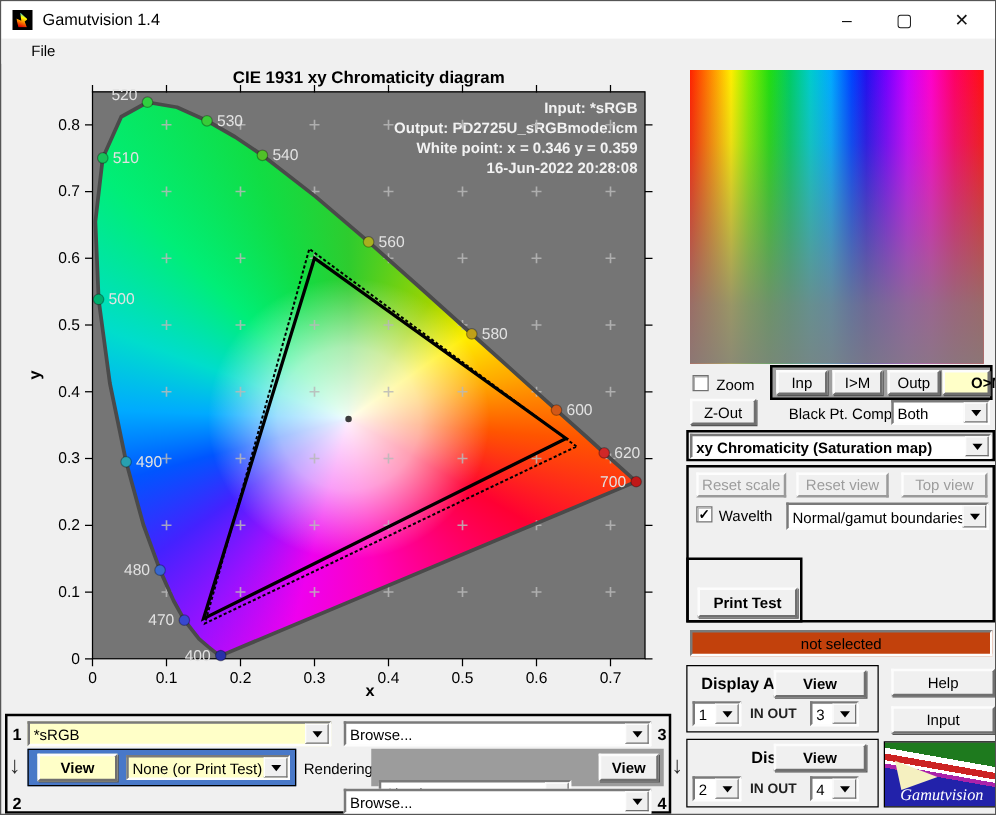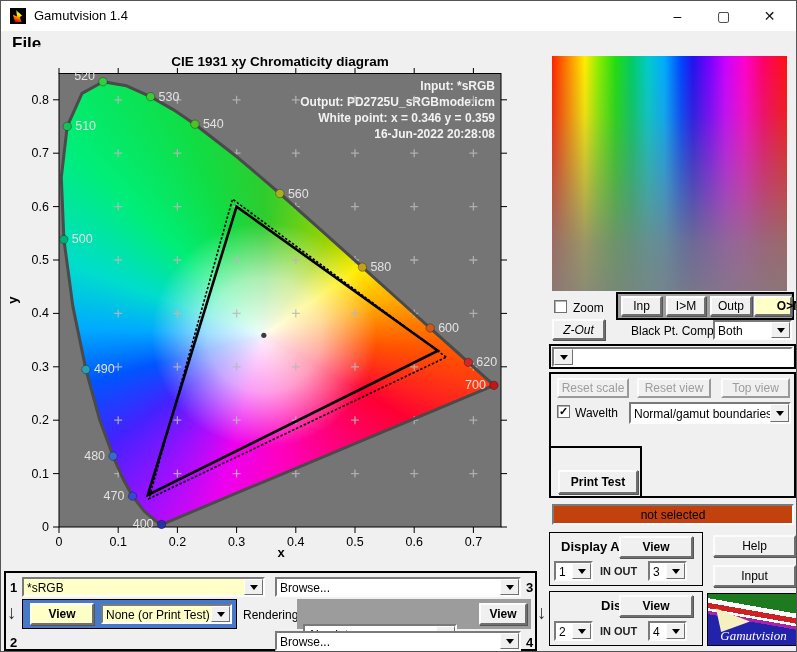--- a/index.html
+++ b/index.html
@@ -10,23 +10,23 @@
   
   #titlebar{left:0;top:0;width:100%;height:30px;background:#fff;}
   #appicon{left:9px;top:7px;width:16px;height:16px;background:#000;}
   #appicon:before{content:"";position:absolute;left:3px;top:2px;width:9px;height:12px;
      background:linear-gradient(20deg,#d00 10%,#f80 40%,#ff0 65%,#0af 90%);
      clip-path:polygon(20% 100%,0 40%,45% 55%,35% 0,100% 45%,75% 60%,95% 100%);}
   #apptitle{left:33px;top:7px;font-size:13px;color:#000;}
   .winbtn{top:0;width:45px;height:30px;display:flex;align-items:center;justify-content:center;
      font-size:14px;color:#111;}
   #menubar{left:0;top:30px;width:100%;height:20px;background:#f0f0f0;}
-  #menufile{left:11px;top:33px;font-size:17px;color:#000;font-weight:bold;}
+  #menufile{left:24px;top:33px;font-size:12px;color:#000;}
   
-  #chart{left:0;top:46px;width:545px;height:522px;background:#f0f0f0;}
+  #chart{left:15px;top:46px;width:545px;height:522px;background:#f0f0f0;}
   #plotbg{left:58px;top:26px;width:442px;height:454px;background:#757575;}
   #horseshoe{left:58px;top:26px;width:442px;height:454px;
     background:
       radial-gradient(circle 150px at 205px 262px, rgba(255,255,255,.95) 0%, rgba(255,255,255,.62) 38%, rgba(255,255,255,0) 75%),
       conic-gradient(from 0deg at 205px 262px,
         #2ecc2e 0deg,#9ed400 35deg,#ffee00 55deg,#ffaa00 75deg,#ff5500 95deg,
         #ff0033 120deg,#ff0077 145deg,#ff00bb 170deg,#ee00ee 195deg,#9911ff 215deg,
         #4422ff 235deg,#0055ff 255deg,#00aaff 272deg,#00ddcc 290deg,#00ee77 315deg,
         #11dd44 340deg,#2ecc2e 360deg);}
   #chartsvg{left:0;top:0;width:545px;height:522px;}
@@ -189,31 +189,32 @@
 
   <div class="abs checkbox" style="left:553px;top:299px;"></div>
   <div class="abs lbl" style="left:572px;top:300px;">Zoom</div>
 
   <div class="abs" style="left:615px;top:291px;width:178px;height:28px;border:2px solid #000;background:#a0a0a0;"></div>
   <div class="abs btn" style="left:620px;top:295px;width:41px;height:20px;">Inp</div>
   <div class="abs btn" style="left:665px;top:295px;width:40px;height:20px;">I&gt;M</div>
   <div class="abs btn" style="left:709px;top:295px;width:42px;height:20px;">Outp</div>
   <div class="abs btn yellow bold" style="left:753px;top:295px;width:37px;height:20px;padding-left:34px;">O&gt;M</div>
 
-  <div class="abs btn" style="left:551px;top:318px;width:53px;height:21px;font-style:italic;">Z-Out</div>
+  <div class="abs btn" style="left:551px;top:318px;width:53px;height:21px;">Z-Out</div>
   <div class="abs lbl" style="left:630px;top:323px;">Black Pt. Comp.</div>
   <div class="abs combo" style="left:712px;top:319px;width:79px;">
     <div class="txt">Both</div>
     <div class="arr">
         <i class="tri"></i>
       </div>
   </div>
 
   <div class="abs" style="left:548px;top:343px;width:247px;height:25px;border:2px solid #000;background:#f0f0f0;"></div>
   <div class="abs combo" style="left:551px;top:346px;width:241px;">
+    <div class="txt bold">xy Chromaticity (Saturation map)</div>
     <div class="arr">
         <i class="tri"></i>
       </div>
   </div>
 
   <div class="abs groupbox" style="left:548px;top:371px;width:247px;height:126px;"></div>
   <div class="abs btn disabled" style="left:556px;top:377px;width:72px;height:20px;">Reset scale</div>
   <div class="abs btn disabled" style="left:636px;top:377px;width:74px;height:20px;">Reset view</div>
   <div class="abs btn disabled" style="left:720px;top:377px;width:69px;height:20px;">Top view</div>
   <div class="abs checkbox" style="left:556px;top:404px;">

